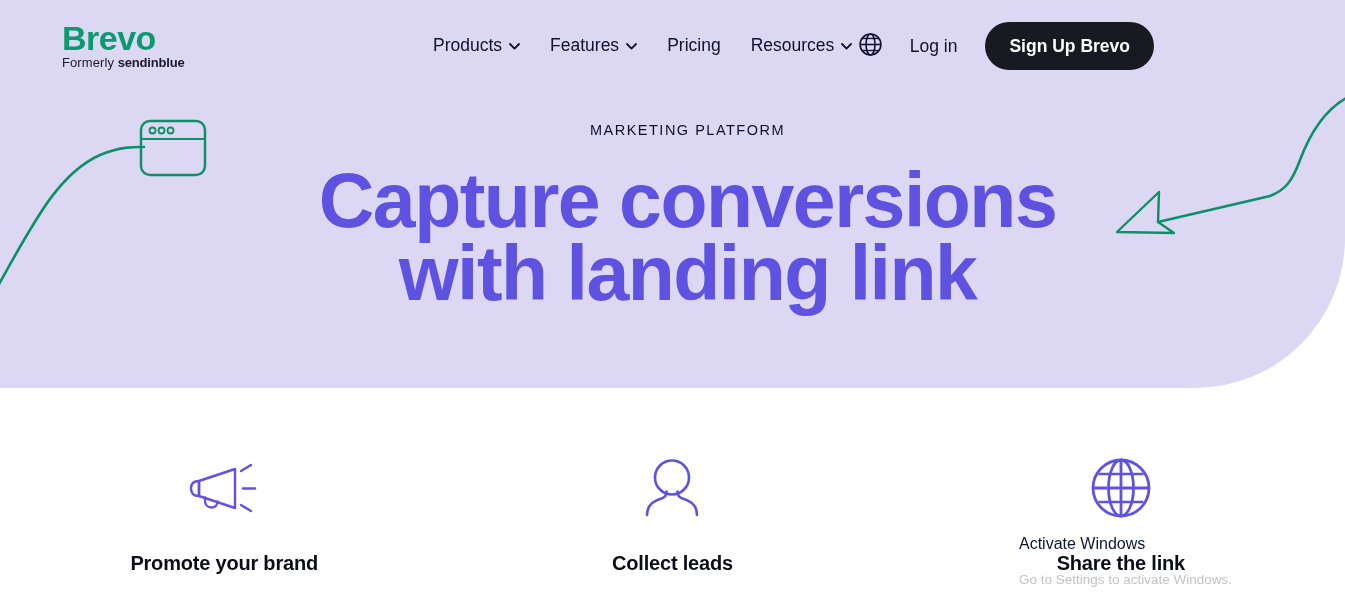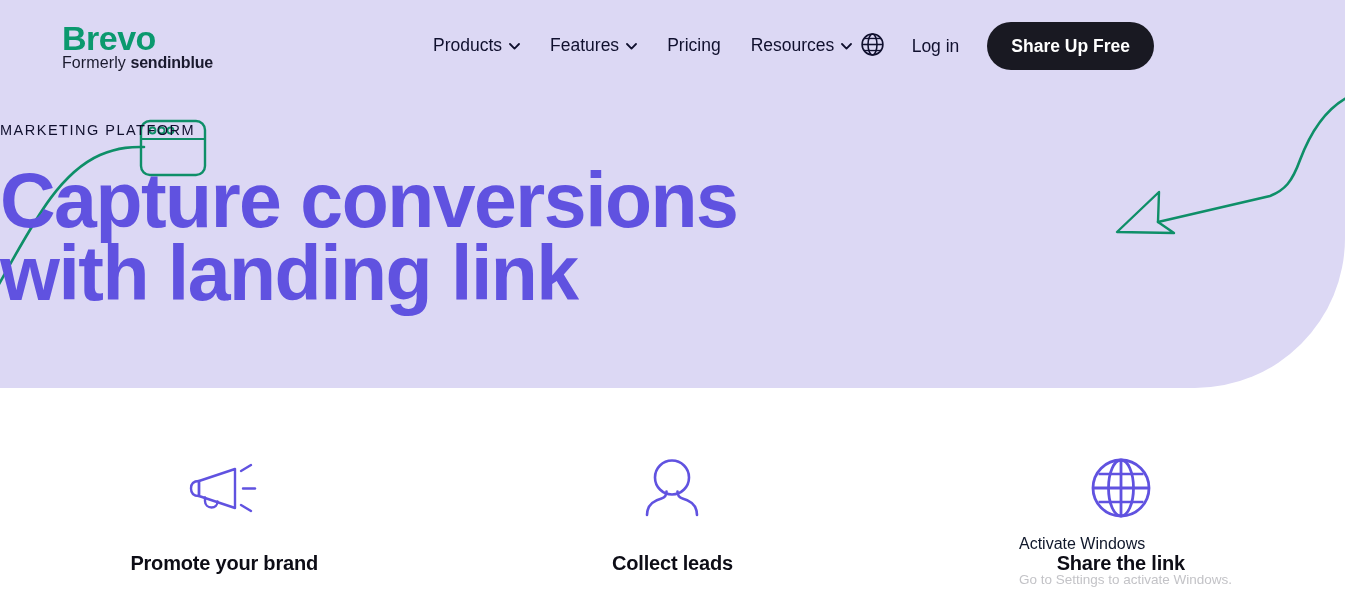--- a/index.html
+++ b/index.html
@@ -64,21 +64,21 @@
     font-size: 34px;
     font-weight: bold;
     color: #0b996e;
     letter-spacing: -0.5px;
     line-height: 36px;
     font-family: "Liberation Sans", sans-serif;
   }
 
   .logo-sub {
     margin-top: 1px;
-    font-size: 16px;
+    font-size: 13px;
     line-height: 12px;
     color: #1a1a2e;
     letter-spacing: 0.1px;
   }
   .logo-sub .sub-strong { font-weight: bold; letter-spacing: -0.2px; }
 
   .nav {
     position: absolute;
     left: 433px;
     top: 32px;
@@ -148,20 +148,22 @@
     white-space: nowrap;
   }
 
   
   .hero-content {
     position: absolute;
     left: 0;
     top: 0;
     width: 1345px;
     z-index: 4;
+    text-align: center;
+    padding-left: 30px;
   }
 
   .eyebrow {
     margin-top: 120px;
     font-size: 14.5px;
     letter-spacing: 1.5px;
     color: #10102e;
     text-transform: uppercase;
     line-height: 20px;
   }
@@ -313,21 +315,21 @@
           <ellipse cx="12" cy="12" rx="4.3" ry="10" stroke="#10102e" stroke-width="1.5"></ellipse>
           <line x1="2" y1="12" x2="22" y2="12" stroke="#10102e" stroke-width="1.5"></line>
           <line x1="4" y1="6.2" x2="20" y2="6.2" stroke="#10102e" stroke-width="1.3"></line>
           <line x1="4" y1="17.8" x2="20" y2="17.8" stroke="#10102e" stroke-width="1.3"></line>
         </svg>
       </span>
     </div>
 
     <a class="login-link">Log in</a>
 
-    <button class="signup-btn">Share Up Free</button>
+    <button class="signup-btn">Sign Up Brevo</button>
 
   </div>
 </header>
 
 <div class="hero-content">
   <div class="eyebrow">MARKETING PLATFORM</div>
   <h1 class="hero-title">
     <span>Capture conversions</span>
     <span class="line2">with landing link</span>
   </h1>

